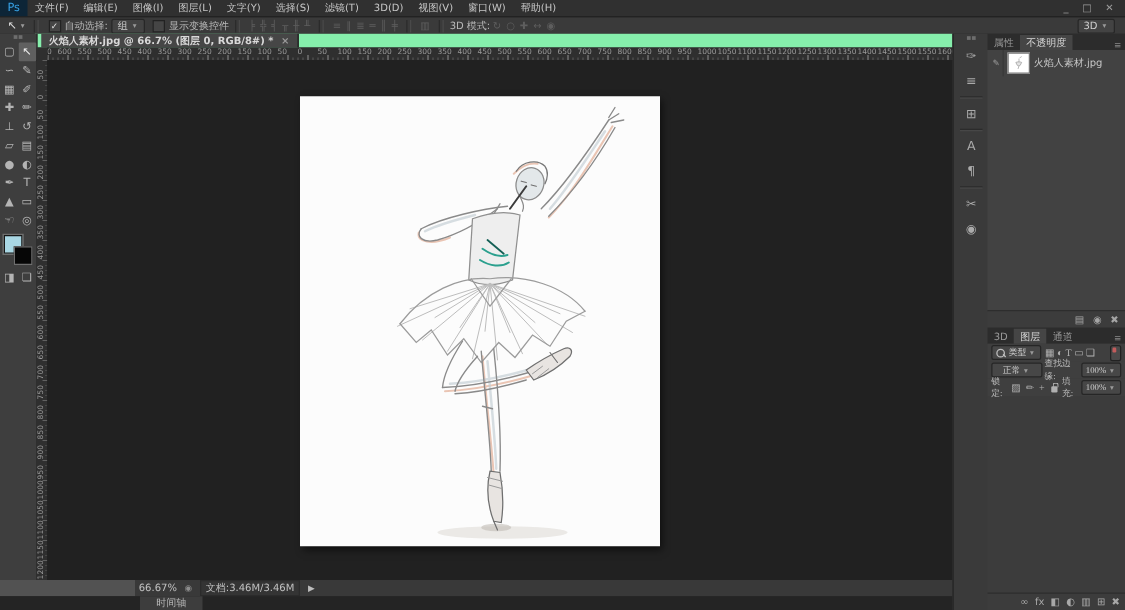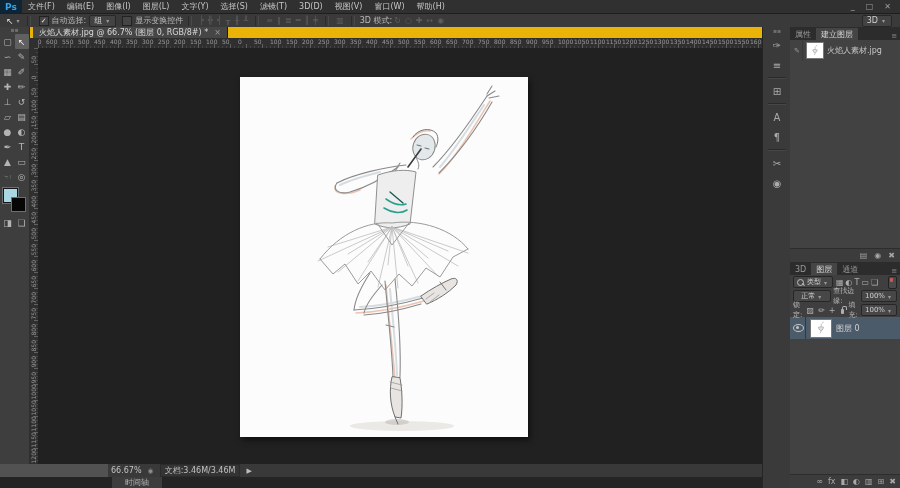--- a/index.html
+++ b/index.html
@@ -2,42 +2,42 @@
 <html><head>
 <meta charset="utf-8">
 <style>
   html,body{margin:0;padding:0;background:#111;}
   #app{position:relative;width:900px;height:488px;background:#282828;overflow:hidden;
        font-family:"DejaVu Sans","Liberation Sans",sans-serif;color:#c8c8c8;
        -webkit-font-smoothing:antialiased;}
   
   .menubar{position:absolute;left:0;top:0;width:900px;height:13px;background:#303030;
            border-bottom:1px solid #1e1e1e;display:flex;align-items:center;font-size:8px;}
-  .ps-logo{width:22px;height:13px;background:#0d2537;color:#37a3e8;font-weight:bold;
+  .ps-logo{width:22px;height:13px;background:#0d2537;color:#37a3e8;font-weight:normal;
            font-size:9px;display:flex;align-items:center;justify-content:center;}
   .menus{display:flex;align-items:center;height:13px;}
   .menu-item{padding:0 6px;color:#c6c6c6;line-height:13px;white-space:nowrap;}
   .win-controls{margin-left:auto;display:flex;gap:11px;padding-right:9px;color:#9d9d9d;font-size:8px;}
   
   .optionsbar{position:absolute;left:0;top:14px;width:900px;height:13px;background:#3a3a3a;
               border-bottom:1px solid #242424;display:flex;align-items:center;font-size:8px;color:#b9b9b9;}
   .tool-badge{padding:0 3px 0 6px;color:#ddd;font-size:9px;}
   .caret{font-size:6px;color:#9a9a9a;margin-right:2px;}
   .opt-sep{width:2px;height:10px;border-left:1px solid #2b2b2b;border-right:1px solid #494949;margin:0 5px;}
   .checkbox{width:8px;height:8px;background:#454545;border:1px solid #222;margin:0 3px;
             display:inline-flex;align-items:center;justify-content:center;font-size:7px;color:#e2e2e2;line-height:8px;}
   .dd{background:#434343;border:1px solid #272727;border-radius:2px;height:10px;display:inline-flex;
       align-items:center;gap:4px;padding:0 4px;margin:0 3px;color:#cfcfcf;}
   .opt-label{white-space:nowrap;}
   .opt-icon{color:#5e5e5e;font-size:8px;padding:0 2px;}
   .icon-run{display:flex;align-items:center;}
   .ws-dd{margin-left:auto;margin-right:8px;}
   
-  .tabbar{position:absolute;left:28px;top:27px;width:734px;height:11px;background:#eab308;
-          display:flex;align-items:flex-start;font-size:8px;}
+  .tabbar{position:absolute;left:28px;top:27px;width:734px;height:11px;background:#86efac;
+          display:flex;align-items:flex-start;font-size:8px;font-weight:bold;}
   .doc-tab{background:#464646;color:#d8d8d8;height:11px;display:flex;align-items:center;
            padding:0 6px;gap:6px;margin-left:5px;border-right:1px solid #1d1d1d;white-space:nowrap;}
   .tab-close{color:#9a9a9a;}
   
   .toolbar{position:absolute;left:0;top:27px;width:29px;height:437px;background:#3e3e3e;
            border-right:1px solid #2a2a2a;}
   .tool-grip{height:7px;color:#6d6d6d;font-size:6px;text-align:center;line-height:6px;}
   .tool-grid{display:grid;grid-template-columns:14px 14px;grid-auto-rows:15px;justify-content:center;}
   .tool{display:flex;align-items:center;justify-content:center;font-size:9px;color:#b4b4b4;}
   .tool.selected{background:#606060;color:#efefef;border-radius:1px;}
@@ -93,21 +93,21 @@
   .snap-thumb,.layer-thumb{background:#fff;border:1px solid #777;display:flex;align-items:center;justify-content:center;}
   .snap-thumb{width:16px;height:15px;}
   .hist-row{display:flex;align-items:center;height:15px;gap:3px;padding-left:2px;font-size:8px;color:#c6c6c6;}
   .hist-row.selected{background:#4c5b6a;}
   .hist-check{width:10px;height:100%;border-right:1px solid #393939;display:flex;align-items:center;
               justify-content:center;color:#9a9a9a;font-size:7px;}
   .hist-icon{width:8px;height:9px;background:#9f9f9f;border:1px solid #6b6b6b;border-radius:1px;}
   .hist-footer{height:13px;border-top:1px solid #2d2d2d;background:#3c3c3c;display:flex;align-items:center;
                justify-content:flex-end;gap:7px;padding-right:5px;color:#a5a5a5;font-size:8px;}
   .l-row{height:14px;display:flex;align-items:center;gap:2px;padding:0 3px;font-size:7px;color:#bdbdbd;
-         background:#3f3f3f;}
+         background:#3f3f3f;font-family:Liberation Serif, serif;}
   .l-dd{background:#474747;border:1px solid #262626;border-radius:2px;height:10px;display:inline-flex;
         align-items:center;gap:3px;padding:0 3px;color:#cfcfcf;font-size:7px;}
   .mag{width:5px;height:5px;border:1px solid #c0c0c0;border-radius:50%;position:relative;}
   .mag::after{content:"";position:absolute;left:4px;top:4px;width:3px;height:1px;background:#c0c0c0;
               transform:rotate(45deg);}
   .filt-icon{color:#b0b0b0;font-size:8px;padding:0 1px;}
   .ftoggle{margin-left:auto;width:7px;height:11px;background:#4a4a4a;border:1px solid #222;
            border-radius:2px;position:relative;}
   .ftoggle::before{content:"";position:absolute;left:1px;top:1px;width:3px;height:4px;background:#c25b5b;border-radius:1px;}
   .lock-glyph{color:#b0b0b0;font-size:8px;padding:0 1px;}
@@ -431,21 +431,21 @@
         <div class="dock-divider"></div>
         <div class="dock-icon">✂</div>
         <div class="dock-icon">◉</div>
       </div>
   </div>
 
   <div class="panels">
 
     <div class="ptabs">
       <div class="ptab">属性</div>
-      <div class="ptab active">建立图层</div>
+      <div class="ptab active">不透明度</div>
       <div class="pmenu">≡</div>
     </div>
 
     <div class="hist-body">
       <div class="snap-row">
         <span class="hist-check">✎</span>
         <span class="snap-thumb">
           <svg viewBox="0 0 24 20" width="14" height="13">
             <g fill="none" stroke="#949494" stroke-width="0.9">
               <path d="M13 3 L16 1"></path>
@@ -506,38 +506,20 @@
       <span class="lock-glyph">✏</span>
       <span class="lock-glyph">+</span>
       <span class="lock-shape"></span>
       <span>填充:</span>
       <span class="l-dd">
         <span>100%</span>
         <span class="caret">▾</span>
       </span>
     </div>
 
-    <div class="layer-list">
-      <div class="layer-row selected">
-        <span class="eye-cell">
-          <span class="eye"></span>
-        </span>
-        <span class="layer-thumb">
-          <svg viewBox="0 0 24 20" width="16" height="14">
-            <g fill="none" stroke="#949494" stroke-width="0.9">
-              <path d="M13 3 L16 1"></path>
-                <path d="M12 4 C13 6 12 8 12 9"></path>
-              <path d="M12 13 L12 15 L11 18"></path>
-              <path d="M8 9 C11 8 14 8 16 9 L14 13 C12 14 11 14 10 13 Z" fill="#e3e3e3"></path>
-            </g>
-          </svg>
-        </span>
-        <span>图层 0</span>
-      </div>
-    </div>
 
     <div class="layers-footer" id="layers-footer">
         <span class="fi">∞</span>
         <span class="fi">fx</span>
         <span class="fi">◧</span>
         <span class="fi">◐</span>
         <span class="fi">▥</span>
         <span class="fi">⊞</span>
         <span class="fi">✖</span>
       </div>

